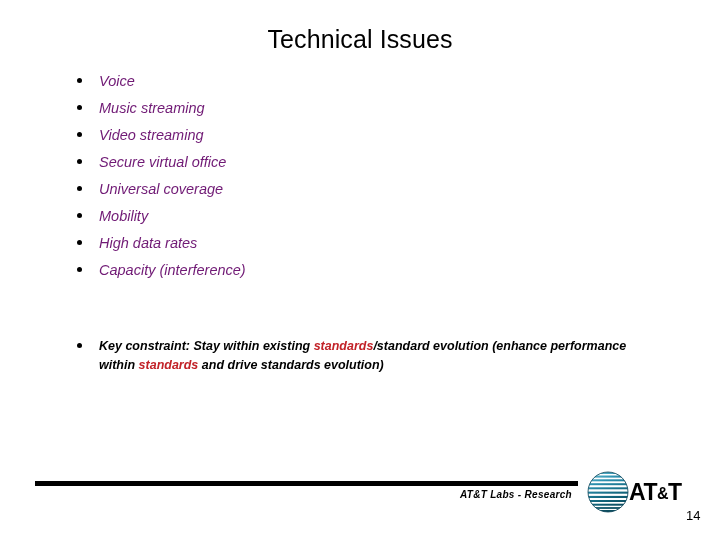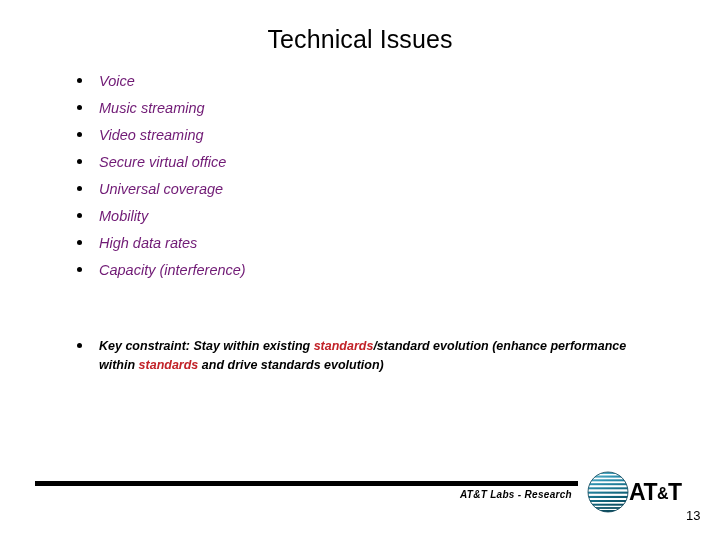--- a/index.html
+++ b/index.html
@@ -243,15 +243,15 @@
           <rect x="-2" y="31.0" width="46" height="1.7"></rect>
           <rect x="-2" y="34.7" width="46" height="1.4"></rect>
           <rect x="-2" y="37.9" width="46" height="1.1"></rect>
         </g>
         <circle cx="21" cy="21" r="20" fill="none" stroke="#0b4257" stroke-width="0.8"></circle>
       </svg>
     </span>
     <span class="wordmark"><span>AT</span><span class="amp">&amp;</span><span>T</span></span>
   </div>
 
-  <div class="page-number">13</div>
+  <div class="page-number">14</div>
 
 </div>
 
 </body></html>

